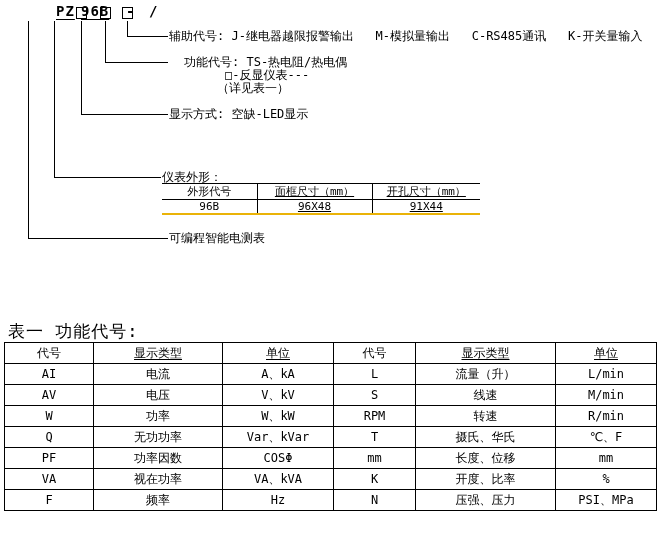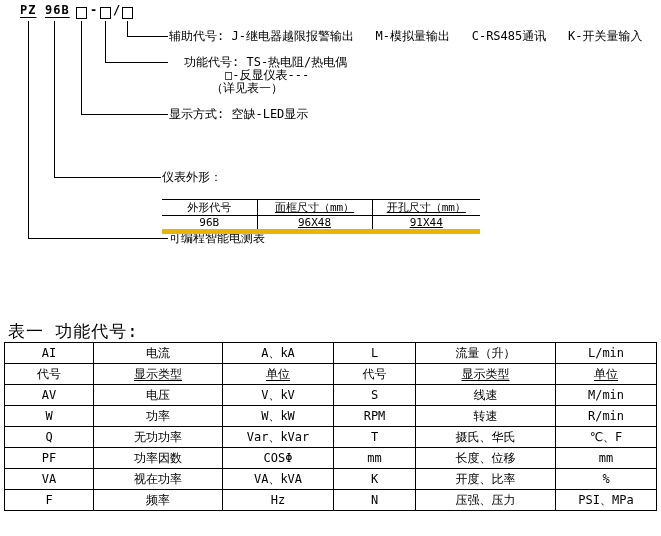--- a/index.html
+++ b/index.html
@@ -2,31 +2,31 @@
 <html><head>
 <meta charset="utf-8">
 <style>
   html,body{margin:0;padding:0;}
   body{
     width:661px;height:536px;position:relative;overflow:hidden;
     background:#fff;color:#000;
     font-family:"DejaVu Sans Mono","DejaVu Sans","Liberation Sans",sans-serif;
   }
   
-  .model-part{position:absolute;top:3px;font-size:12px;font-weight:bold;letter-spacing:1px;}
+  .model-part{position:absolute;top:3px;font-size:14px;font-weight:bold;letter-spacing:1px;margin-left:36px;}
   .model-code{text-decoration:underline;text-underline-offset:3px;}
   .mbox{position:absolute;top:7px;width:9px;height:10px;border:1.5px solid #000;}
   
   .conn{position:absolute;border-left:1px solid #000;border-bottom:1px solid #000;}
   
   .lbl{position:absolute;font-size:12px;line-height:12px;white-space:pre;letter-spacing:0;text-align:center;}
   
   #stable{position:absolute;left:162px;top:183px;width:318px;
           border-collapse:collapse;table-layout:fixed;
-          border-top:1px solid #000;border-bottom:5px solid #eab308;margin-top:16px;}
+          border-top:1px solid #000;border-bottom:2px solid #eab308;}
   #stable tr.hrow{border-bottom:1px solid #000;}
   #stable th,#stable td{font-size:11px;font-weight:normal;text-align:center;
           padding:0;height:12px;}
   #stable th+th,#stable td+td{border-left:1px solid #000;text-decoration:underline;}
   
   #ftitle{position:absolute;left:8px;top:320px;font-size:17px;letter-spacing:1px;}
   #ftable{position:absolute;left:4px;top:342px;width:652px;
           border-collapse:collapse;table-layout:fixed;}
   #ftable th,#ftable td{border:1px solid #000;text-align:center;
           font-size:12px;font-weight:normal;padding:0;height:20px;}
@@ -45,21 +45,21 @@
 
 <div class="conn" style="left:127px;top:21px;width:40px;height:15px"></div>
 <div class="conn" style="left:105px;top:21px;width:62px;height:41px"></div>
 <div class="conn" style="left:81px;top:21px;width:86px;height:93px"></div>
 <div class="conn" style="left:54px;top:21px;width:106px;height:156px"></div>
 <div class="conn" style="left:28px;top:21px;width:139px;height:217px"></div>
 
 <div class="lbl" style="left:169px;top:30px">辅助代号: J-继电器越限报警输出   M-模拟量输出   C-RS485通讯   K-开关量输入</div>
 <div class="lbl" style="left:184px;top:56px">功能代号: TS-热电阻/热电偶</div>
 <div class="lbl" style="left:225px;top:69px">□-反显仪表---</div>
-<div class="lbl" style="left:211px;top:82px">（详见表一）</div>
+<div class="lbl" style="left:217px;top:82px">（详见表一）</div>
 <div class="lbl" style="left:169px;top:108px">显示方式: 空缺-LED显示</div>
 <div class="lbl" style="left:162px;top:171px">仪表外形：</div>
 <div class="lbl" style="left:169px;top:232px">可编程智能电测表</div>
 
 <table id="stable">
   <colgroup>
       <col style="width:95px">
       <col style="width:115px">
       <col style="width:108px">
     </colgroup>
@@ -83,34 +83,34 @@
   <colgroup>
     <col style="width:89px">
       <col style="width:129px">
       <col style="width:111px">
     <col style="width:82px">
       <col style="width:140px">
       <col style="width:101px">
   </colgroup>
   <tbody>
       <tr>
+    <th>代号</th>
+    <th class="u">显示类型</th>
+    <th class="u">单位</th>
+    <th>代号</th>
+    <th class="u">显示类型</th>
+    <th class="u">单位</th>
+  </tr>
+  <tr>
     <td>AI</td>
     <td>电流</td>
     <td>A、kA</td>
     <td>L</td>
     <td>流量（升）</td>
     <td>L/min</td>
-  </tr>
-  <tr>
-    <th>代号</th>
-    <th class="u">显示类型</th>
-    <th class="u">单位</th>
-    <th>代号</th>
-    <th class="u">显示类型</th>
-    <th class="u">单位</th>
   </tr>
   <tr>
     <td>AV</td>
     <td>电压</td>
     <td>V、kV</td>
     <td>S</td>
     <td>线速</td>
     <td>M/min</td>
   </tr>
   <tr>

